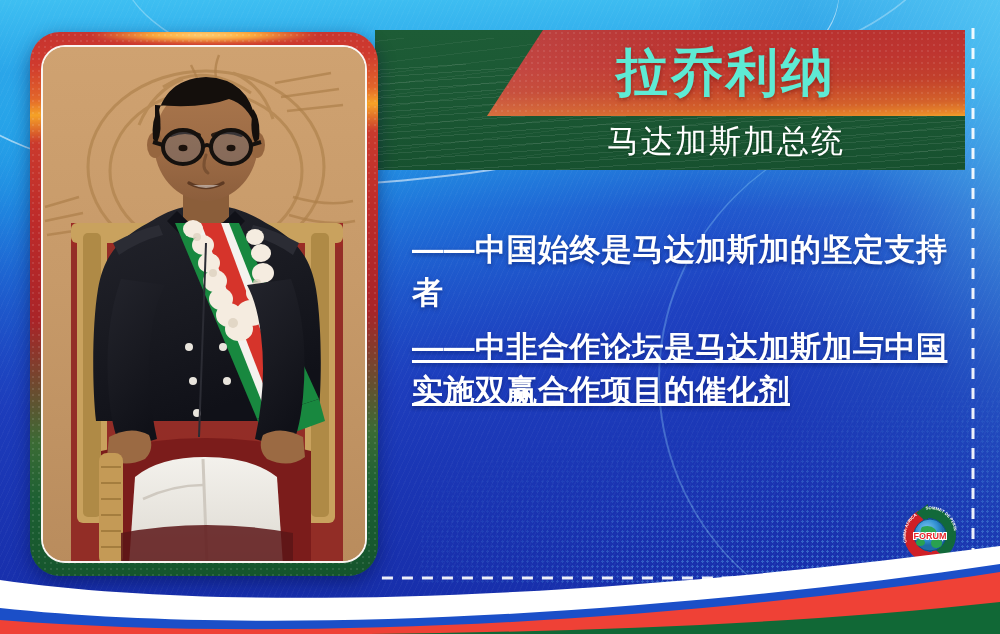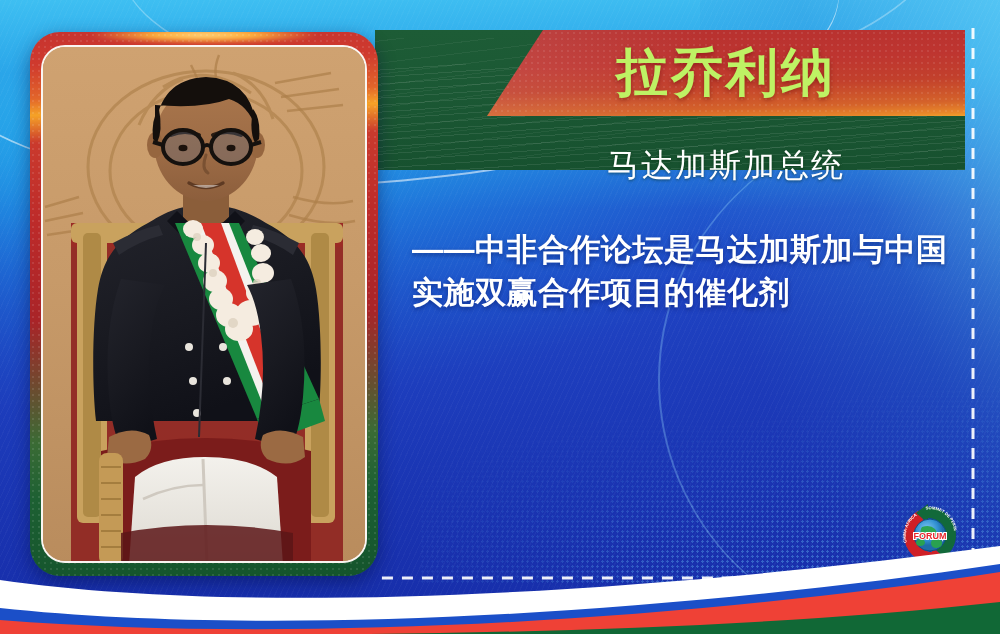--- a/index.html
+++ b/index.html
@@ -88,33 +88,33 @@
     background-image:radial-gradient(rgba(255,255,255,.09) 1px, rgba(0,0,0,0) 1.3px);
     background-size:6px 6px;}
   .red-band .sheen{position:absolute;left:0;top:0;width:100%;height:100%;
     background:linear-gradient(100deg, rgba(255,255,255,.10) 0%, rgba(255,255,255,0) 45%);}
   .red-underglow{position:absolute;left:600px;top:110px;width:330px;height:9px;
     background:linear-gradient(90deg, rgba(255,190,60,0) 0%, #ffd98a 35%, #ffe9b5 52%, #ffc košu 60%, rgba(255,190,60,0) 100%);
     filter:blur(2px);}
 
   .title{position:absolute;left:487px;top:34px;width:478px;height:78px;
     display:flex;align-items:center;justify-content:center;
-    color:#bef264;font-size:52px;font-weight:bold;letter-spacing:3px;
+    color:#5eead4;font-size:52px;font-weight:bold;letter-spacing:3px;
     text-shadow:0 2px 5px rgba(90,0,0,.45);}
   .subtitle{position:absolute;left:487px;top:116px;width:478px;height:52px;
     display:flex;align-items:center;justify-content:center;
     color:#ffffff;font-size:32px;font-weight:500;letter-spacing:2px;
-    text-shadow:0 1px 3px rgba(0,40,10,.55);margin-top:24px;}
+    text-shadow:0 1px 3px rgba(0,40,10,.55);}
 
   
   .quotes{position:absolute;left:412px;top:228px;width:540px;}
   .qline{color:#fff;font-size:31px;font-weight:bold;line-height:1.40;
     letter-spacing:.5px;margin:0 0 11px 0;
     text-shadow:0 2px 4px rgba(0,20,90,.5);}
-  .qline:last-child{margin-bottom:18px;}
+  .qline:last-child{margin-bottom:18px;text-decoration:underline;}
 
   
   .logo{position:absolute;left:898px;top:503px;width:64px;height:64px;}
   .logo svg{display:block;}
 
   
   .dash{position:absolute;left:0;top:0;width:1000px;height:634px;pointer-events:none;}
 
   
   .ribbons{position:absolute;left:0;bottom:0;width:1000px;height:110px;overflow:hidden;}
@@ -310,20 +310,21 @@
             </g>
 
             <path d="M78 486 q86 -16 172 0 l0 32 l-172 0 Z" fill="#5c1516" opacity=".85"></path>
           </g>
         </svg>
       </div>
     </div>
   </div>
 
   <div class="quotes">
+    <p class="qline">——中国始终是马达加斯加的坚定支持者</p>
     <p class="qline">——中非合作论坛是马达加斯加与中国实施双赢合作项目的催化剂</p>
   </div>
 
   <div class="logo">
     <svg width="64" height="64" viewBox="0 0 64 64">
       <defs>
         <path id="arcL" d="M 9 40 A 24 24 0 0 1 20 12" fill="none"></path>
         <path id="arcR" d="M 26 7 A 24 24 0 0 1 56 32" fill="none"></path>
         <radialGradient id="globeG" cx="40%" cy="32%">
           <stop offset="0%" stop-color="#7ec8f2"></stop>

